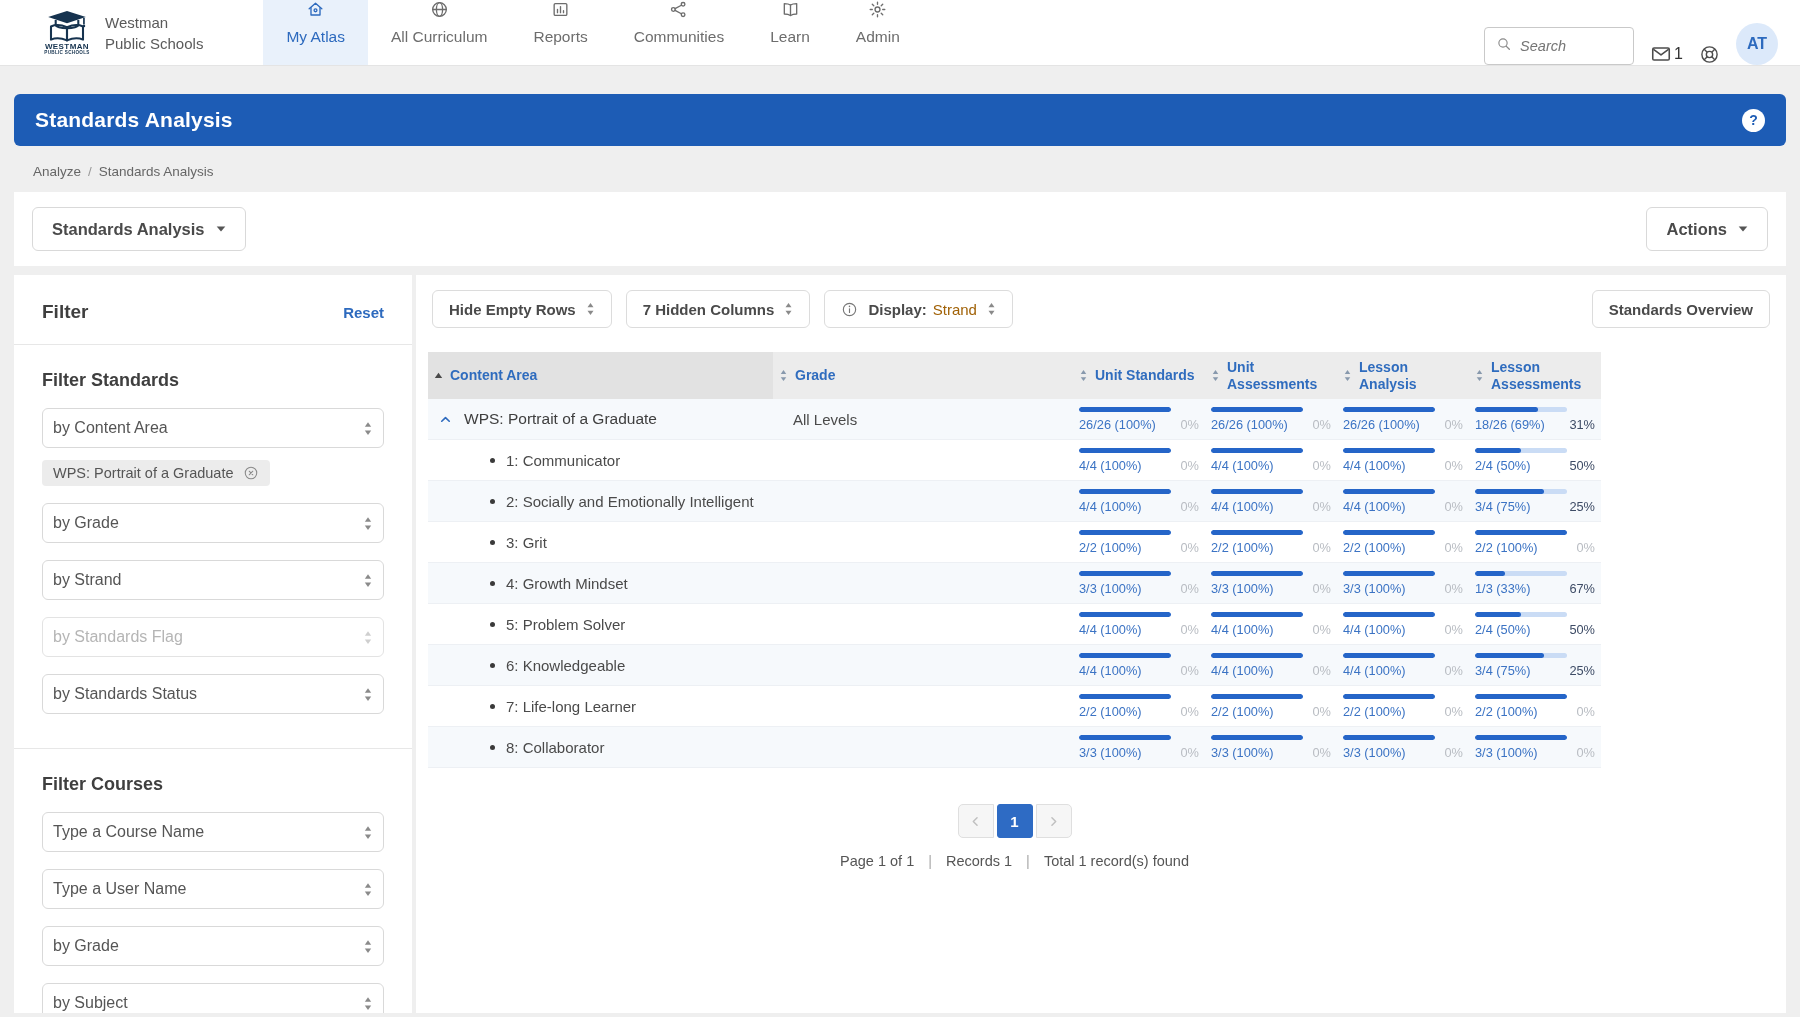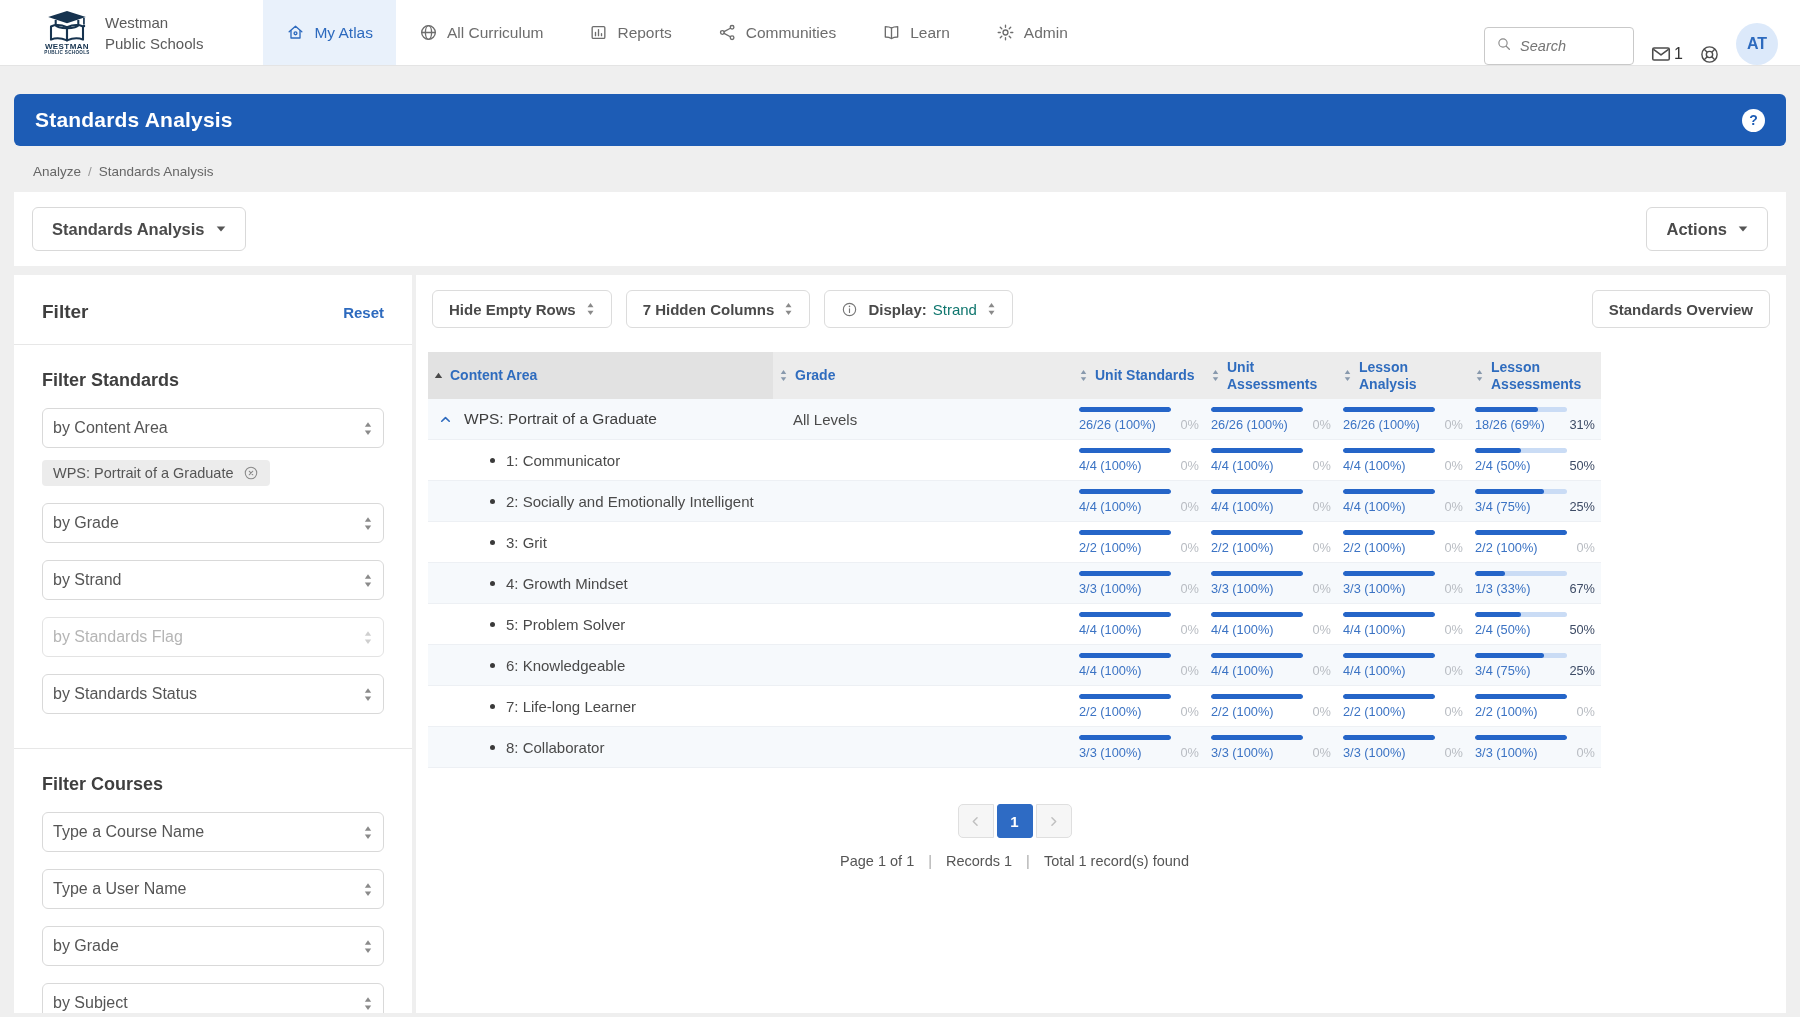--- a/index.html
+++ b/index.html
@@ -11,21 +11,21 @@
   .topbar { display:flex; align-items:stretch; height:66px; background:#fff;
     border-bottom:1px solid #e4e4e4; padding-left:44px; padding-right:22px; }
   .brand { display:flex; align-items:center; gap:15px; margin-right:60px; }
   .logo { display:flex; flex-direction:column; align-items:center; color:#16334f; line-height:1; }
   .logo svg { display:block; }
   .logo-cap1 { font-size:8px; font-weight:bold; letter-spacing:.4px; margin-top:1px; }
   .logo-cap2 { font-size:4.6px; font-weight:bold; letter-spacing:.3px; }
   .brand-name { font-size:15px; color:#5a5a5a; line-height:1.4; }
   .main-nav { display:flex; align-items:stretch; }
   .nav-item { display:flex; align-items:center; gap:9px; padding:0 23px; font-size:15.5px;
-    color:#6d6d6d; cursor:pointer; white-space:nowrap; }
+    color:#6d6d6d; cursor:pointer; white-space:nowrap;flex-direction:column; }
   .nav-item .nav-icon svg { width:19px; height:19px; display:block; }
   .nav-item.active { color:#2d6abe; background:#e9f1fb; }
   .topbar-right { margin-left:auto; display:flex; align-items:flex-end; gap:16px;padding-left:30px; }
   .search-box { width:150px; height:38px; border:1px solid #c9c9c9; border-radius:4px;
     display:flex; align-items:center; gap:8px; padding:0 11px; color:#8a8a8a; background:#fff; }
   .search-box svg { width:16px; height:16px; flex:none; }
   .search-box input { border:none; outline:none; width:100%; font-style:italic; font-size:14.5px;
     color:#777; background:transparent; font-family:inherit; }
   .mail { display:flex; align-items:center; gap:2px; color:#4c4c4c; }
   .mail svg { width:22px; height:22px; }
@@ -77,21 +77,21 @@
 
   .main-panel { flex:1; background:#fff; overflow:hidden; padding:15px 12px 0; }
   .toolbar { display:flex; align-items:center; gap:14px; padding:0 4px; }
   .tbtn { background:#fff; border:1px solid #dcdcdc; border-radius:6px; height:38px;
     display:inline-flex; align-items:center; gap:10px; padding:0 16px; font-size:15px;
     color:#4a4a4a; font-weight:bold; cursor:pointer; white-space:nowrap; }
   .tbtn .stepper { color:#8a8a8a; }
   .tbtn .stepper svg { width:9px; height:14px; }
   .tbtn .info { color:#777; display:flex; }
   .tbtn .info svg { width:17px; height:17px; }
-  .display-value { font-weight:normal; color:#0f766e; margin-left:-4px;text-align:right; }
+  .display-value { font-weight:normal; color:#a16207; margin-left:-4px;text-align:right; }
   .tbtn.overview { margin-left:auto; }
 
   
   .table { margin-top:24px; width:1173px; }
   .thead, .trow { display:grid; grid-template-columns:345px 300px 132px 132px 132px 132px; }
   .th { background:#ececec; min-height:47px; display:flex; align-items:center; gap:7px;
     padding:5px 6px; font-size:14px; font-weight:bold; color:#2f6cbe; line-height:1.15;
     cursor:pointer; }
   .th.sorted { background:#e2e2e2; }
   .th .sorticon { color:#8899ad; flex:none; display:flex; }

